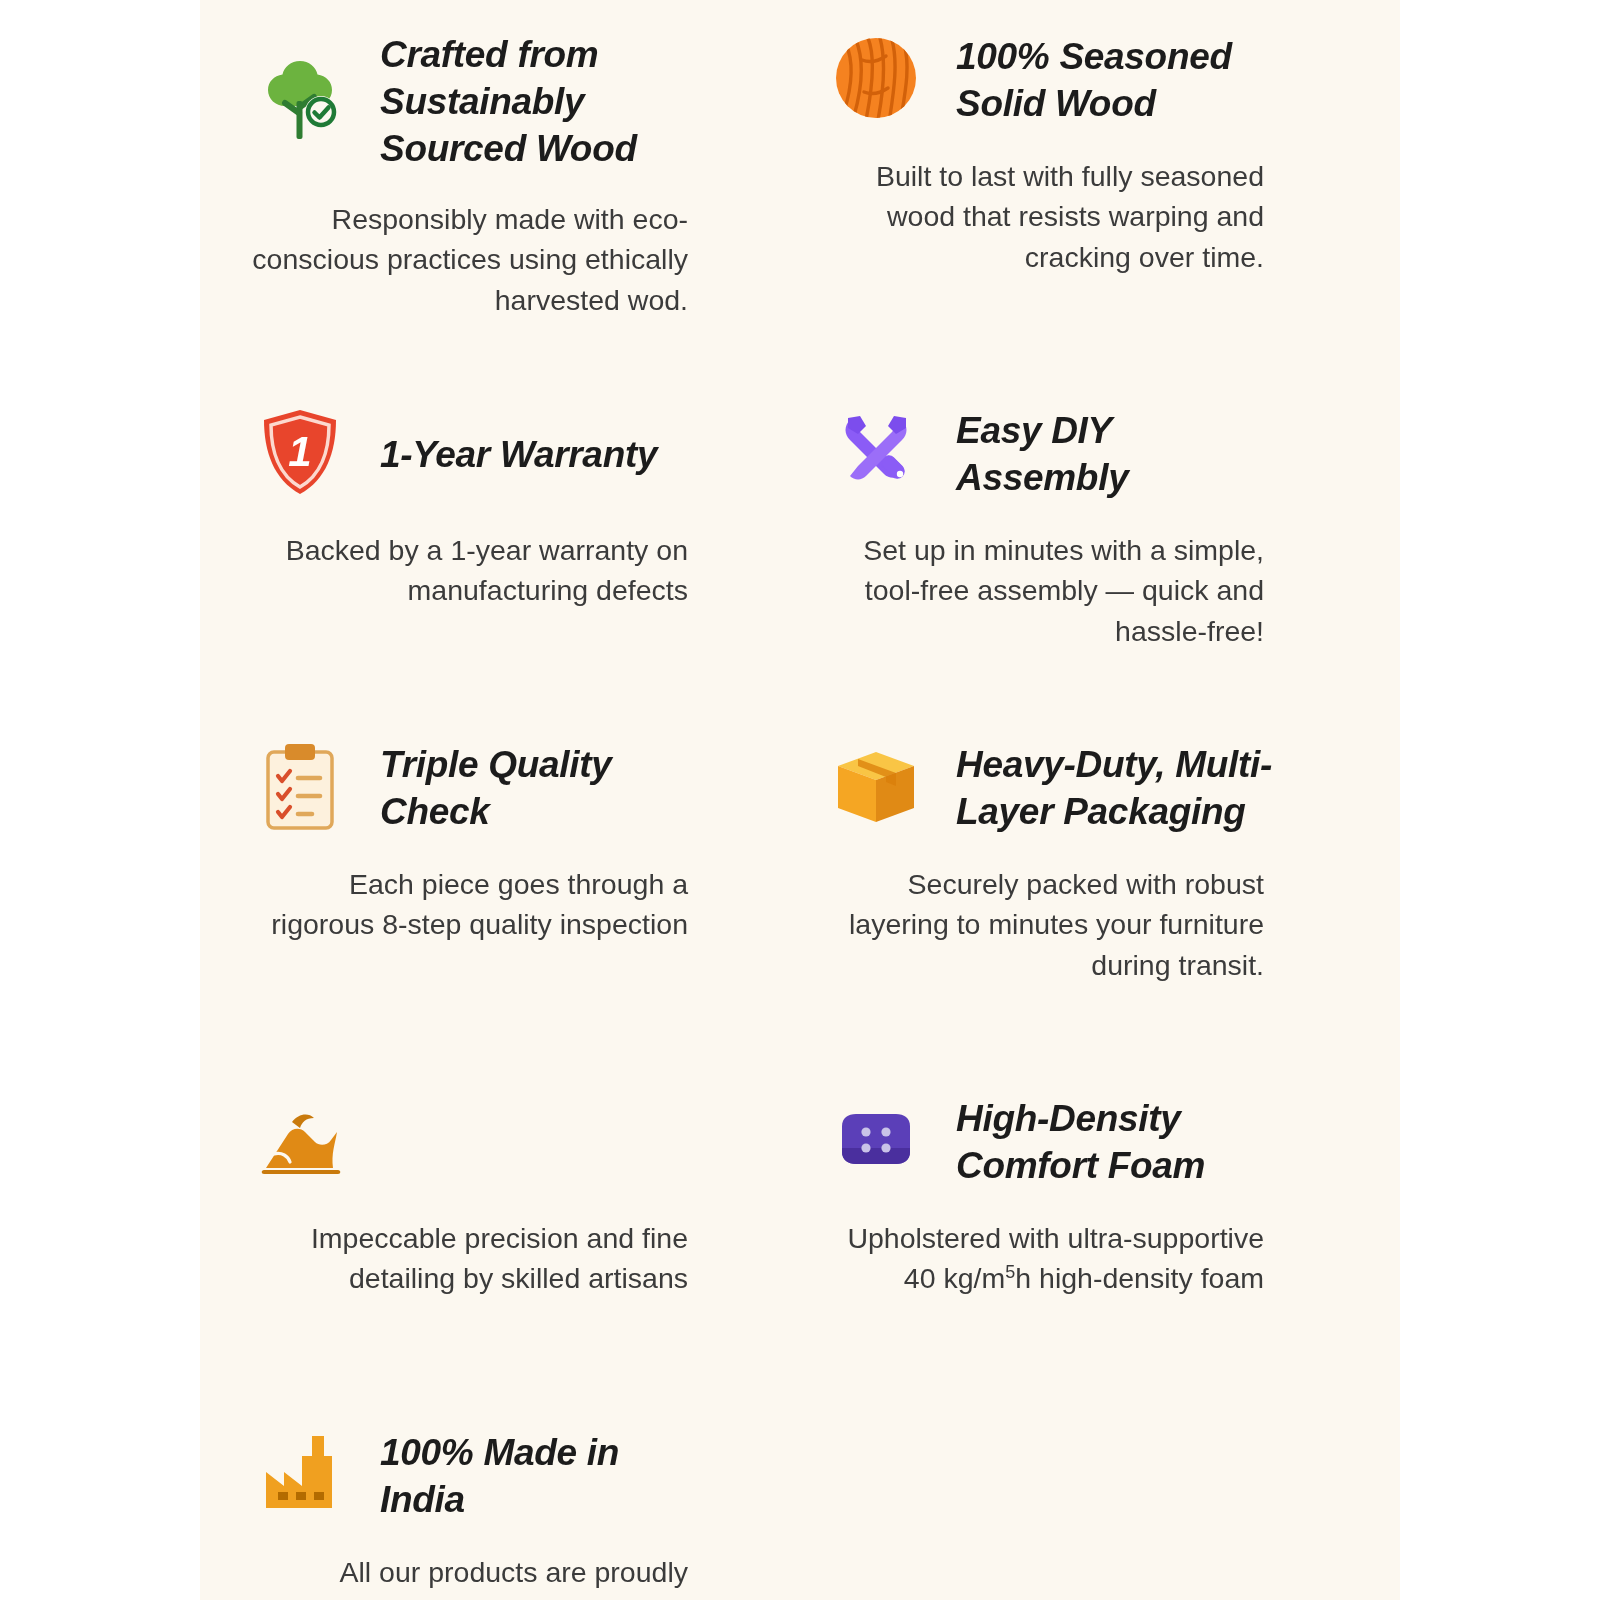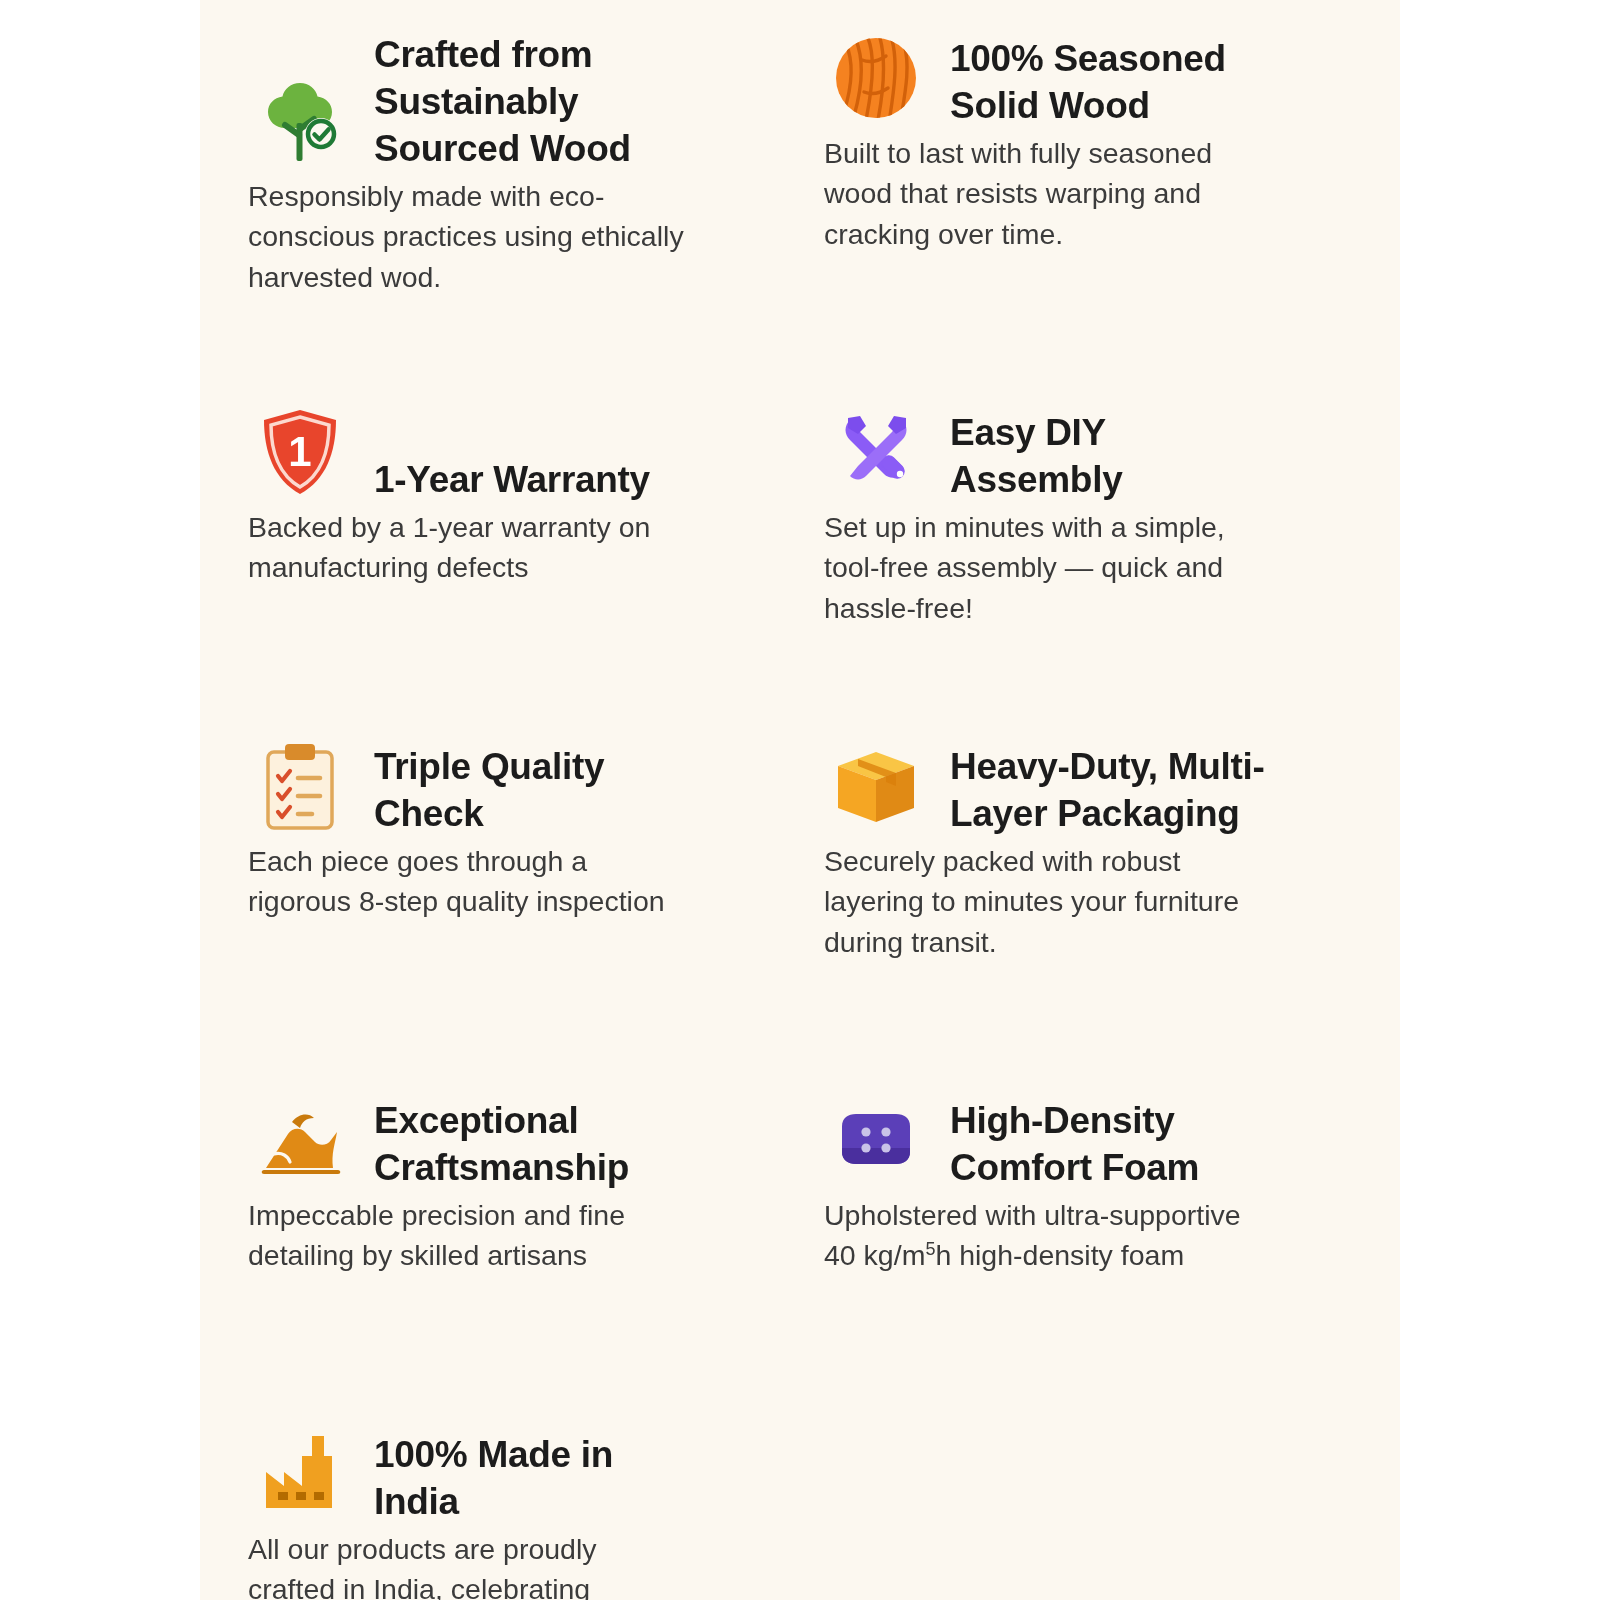--- a/index.html
+++ b/index.html
@@ -39,22 +39,23 @@
     padding-bottom: 34px;
   }
   .feature.r1 { min-height: 340px; }
   .feature.r2 { min-height: 300px; }
   .feature.r3 { min-height: 320px; }
   .feature.r4 { min-height: 300px; }
   .feature.r5 { min-height: 300px; }
 
   .head {
     display: flex;
-    align-items: flex-end;
-    gap: 22px;
+    align-items: center;
+    gap: 28px;
+    font-style: italic;
   }
   .icon {
     flex: 0 0 auto;
     width: 104px;
     height: 104px;
     display: flex;
     align-items: center;
     justify-content: center;
   }
   .icon svg { display: block; }
@@ -65,22 +66,23 @@
     color: #1c1c1c;
     letter-spacing: -0.3px;
     padding-top: 6px;
     max-width: 330px;
   }
   .title.tight { letter-spacing: -1.1px; }
   .desc {
     font-size: 28.5px;
     line-height: 1.42;
     color: #3b3b3b;
-    margin-top: 3px;
+    margin-top: 26px;
     max-width: 440px;
+    text-align: right;
   }
   .desc sup {
     font-size: 18px;
     vertical-align: super;
     line-height: 0;
   }
 </style>
 </head>
 <body>
 
@@ -210,21 +212,20 @@
       <div class="feature r4">
         <div class="head">
           <div class="icon">
             <svg width="96" height="96" viewBox="0 0 96 96">
               <path d="M14 76 L36 42 c4 -6 12 -7 17 -2 l10 10 c4 4 12 4 16 -2 l6 -8 c-2 12 -6 22 -4 36 z" fill="#e08a15"></path>
               <path d="M12 78 h74 c3 0 3 4 0 4 H12 c-3 0 -3 -4 0 -4 z" fill="#c97a0c"></path>
               <path d="M40 30 c6 -8 16 -10 22 -4 -8 0 -12 4 -14 10 z" fill="#c97a0c"></path>
               <path d="M22 62 c8 -2 14 2 16 8" fill="none" stroke="#fcf8f0" stroke-width="3.2" stroke-linecap="round"></path>
             </svg>
           </div>
-          <div class="title">Exceptional Craftsmanship</div>
         </div>
         <div class="desc">Impeccable precision and fine detailing by skilled artisans</div>
       </div>
 
       <div class="feature r5">
         <div class="head">
           <div class="icon">
             <svg width="96" height="96" viewBox="0 0 96 96">
               <path d="M14 34 c0 -8 6 -12 14 -12 h40 c8 0 14 4 14 12 v26 c0 8 -6 12 -14 12 H28 c-8 0 -14 -4 -14 -12 z" fill="#5b3fb8"></path>
               <path d="M14 60 c0 8 6 12 14 12 h40 c8 0 14 -4 14 -12 v-4 H14 z" fill="#4a2f9e"></path>

